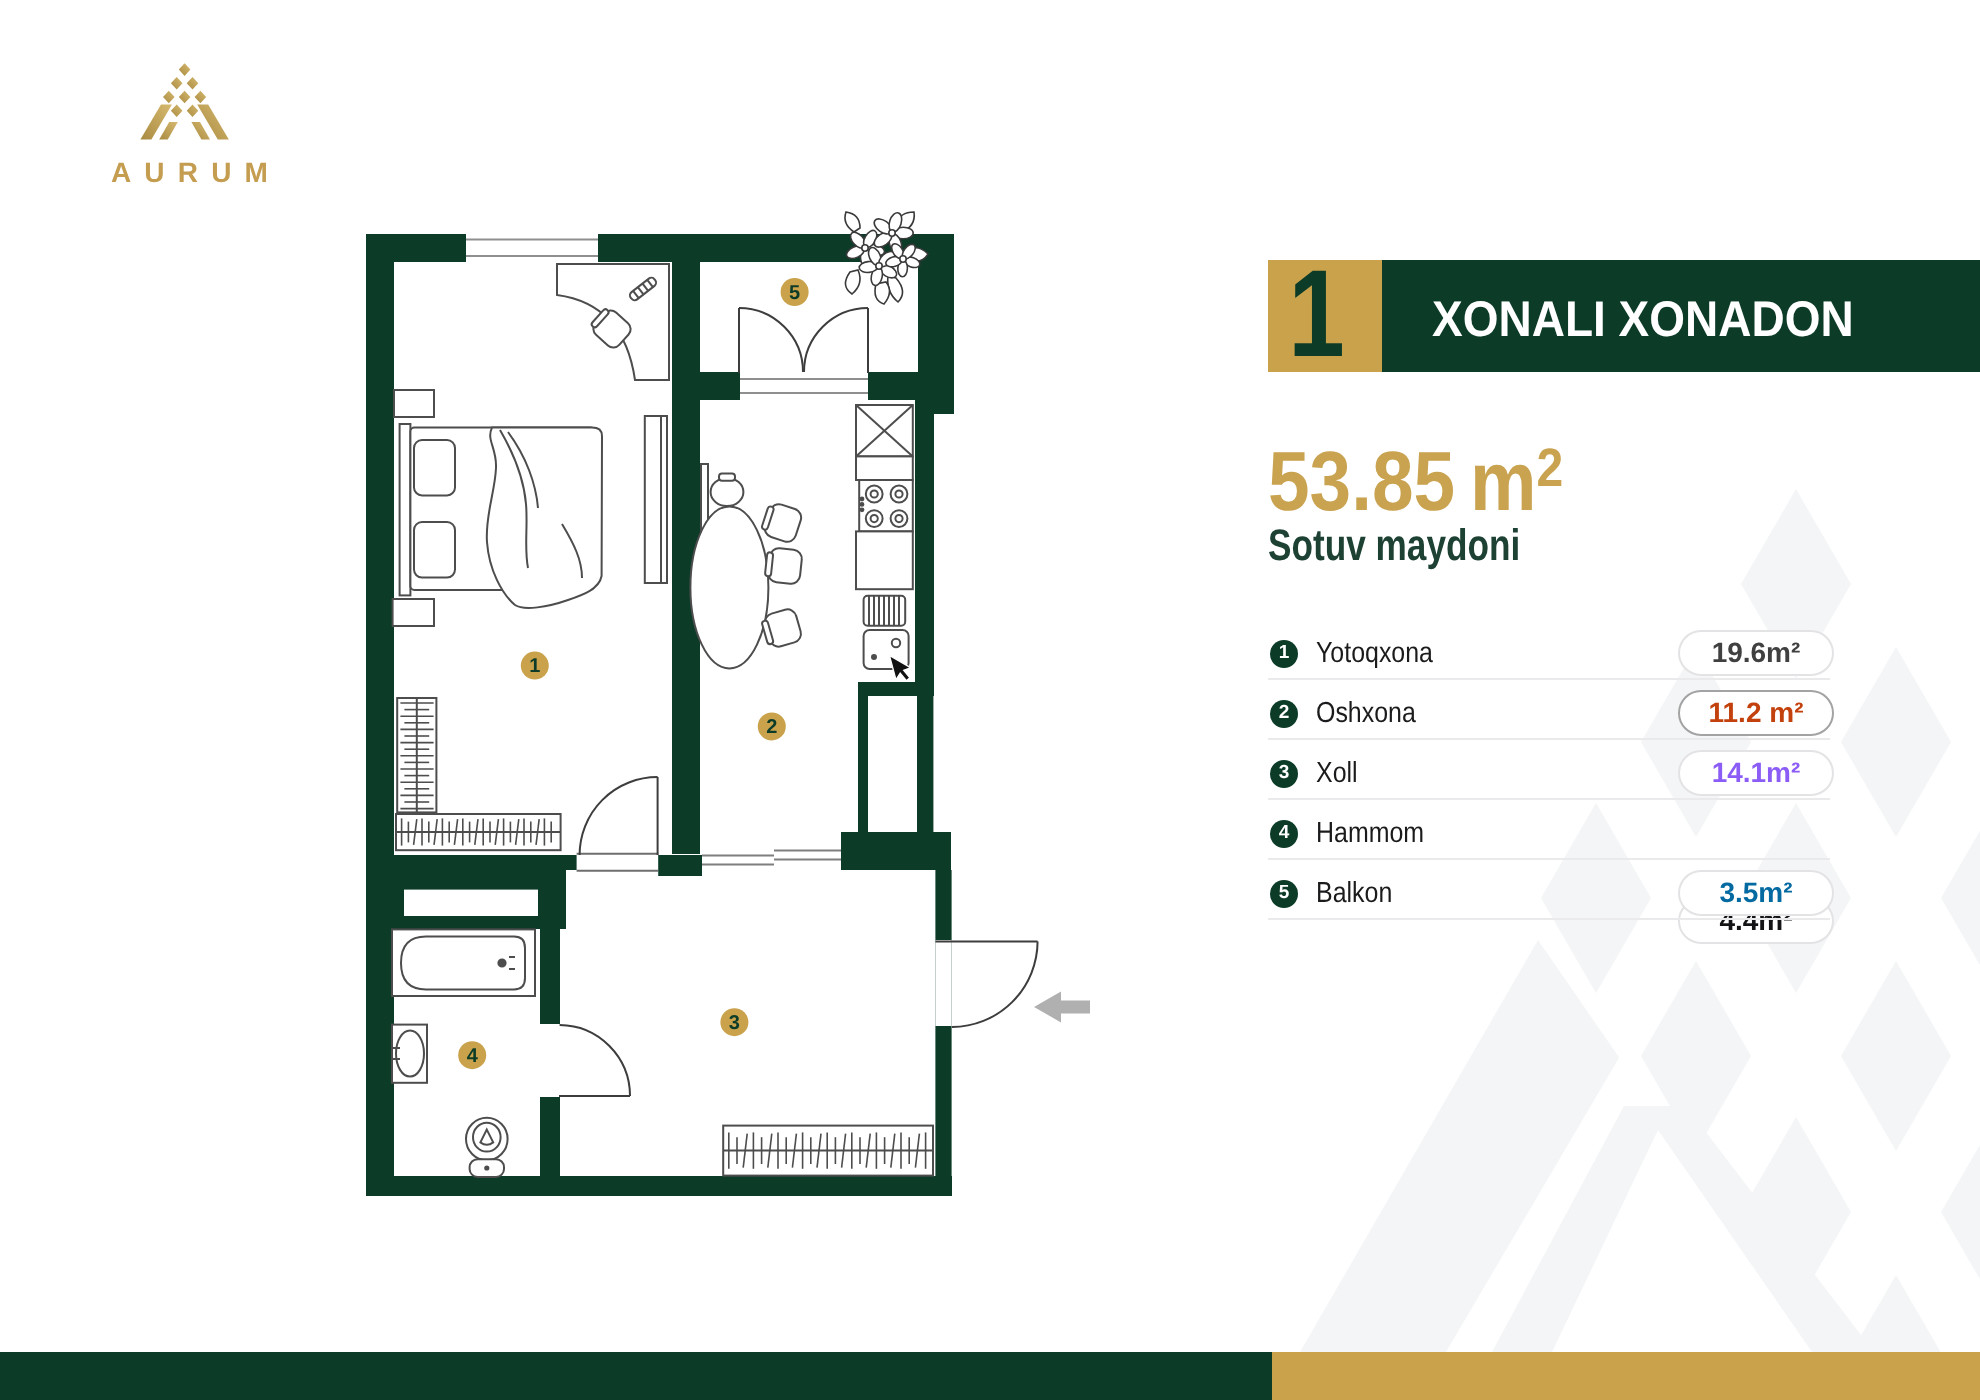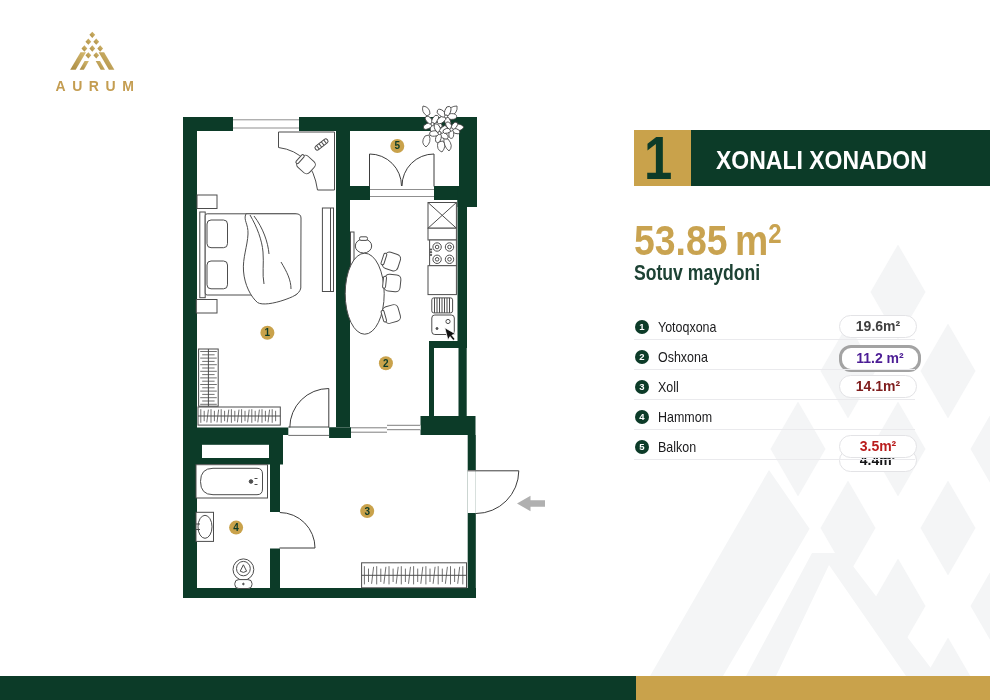--- a/index.html
+++ b/index.html
@@ -412,33 +412,33 @@
 
 <div class="abs" style="left:634px;top:259.5px;color:#1d4234;font-weight:bold;font-size:22px;transform:scaleX(0.80);transform-origin:0 0;">Sotuv maydoni</div>
 
 <div class="abs" style="left:635px;top:319.5px;width:14px;height:14px;border-radius:50%;background:#0c3b28;color:#fff;font-size:9.5px;font-weight:bold;display:flex;align-items:center;justify-content:center;">1</div>
 <div class="abs" style="left:658px;top:319px;font-size:14.5px;color:#1b1b1d;transform:scaleX(0.86);transform-origin:0 0;">Yotoqxona</div>
 <div class="abs" style="left:839px;top:314.5px;width:76px;height:21.5px;border:1px solid #e3e3e6;border-radius:12px;background:#fff;display:flex;align-items:center;justify-content:center;font-size:14px;font-weight:bold;color:#404040;">19.6m²</div>
 <div class="abs" style="left:634px;top:339px;width:281px;height:1px;background:#eaeaed;"></div>
 
 <div class="abs" style="left:635px;top:349.5px;width:14px;height:14px;border-radius:50%;background:#0c3b28;color:#fff;font-size:9.5px;font-weight:bold;display:flex;align-items:center;justify-content:center;">2</div>
 <div class="abs" style="left:658px;top:349px;font-size:14.5px;color:#1b1b1d;transform:scaleX(0.86);transform-origin:0 0;">Oshxona</div>
-<div class="abs" style="left:839px;top:344.5px;width:76px;height:21.5px;border:3px solid #a3a3a3;border-radius:12px;background:#fff;display:flex;align-items:center;justify-content:center;font-size:14px;font-weight:bold;color:#4c1d95;">11.2 m²</div>
+<div class="abs" style="left:839px;top:344.5px;width:76px;height:21.5px;border:1px solid #a3a3a3;border-radius:12px;background:#fff;display:flex;align-items:center;justify-content:center;font-size:14px;font-weight:bold;color:#c2410c;">11.2 m²</div>
 <div class="abs" style="left:634px;top:369px;width:281px;height:1px;background:#eaeaed;"></div>
 
 <div class="abs" style="left:635px;top:379.5px;width:14px;height:14px;border-radius:50%;background:#0c3b28;color:#fff;font-size:9.5px;font-weight:bold;display:flex;align-items:center;justify-content:center;">3</div>
 <div class="abs" style="left:658px;top:379px;font-size:14.5px;color:#1b1b1d;transform:scaleX(0.86);transform-origin:0 0;">Xoll</div>
-<div class="abs" style="left:839px;top:374.5px;width:76px;height:21.5px;border:1px solid #e3e3e6;border-radius:12px;background:#fff;display:flex;align-items:center;justify-content:center;font-size:14px;font-weight:bold;color:#7f1d1d;">14.1m²</div>
+<div class="abs" style="left:839px;top:374.5px;width:76px;height:21.5px;border:1px solid #e3e3e6;border-radius:12px;background:#fff;display:flex;align-items:center;justify-content:center;font-size:14px;font-weight:bold;color:#8b5cf6;">14.1m²</div>
 <div class="abs" style="left:634px;top:399px;width:281px;height:1px;background:#eaeaed;"></div>
 
 <div class="abs" style="left:635px;top:409.5px;width:14px;height:14px;border-radius:50%;background:#0c3b28;color:#fff;font-size:9.5px;font-weight:bold;display:flex;align-items:center;justify-content:center;">4</div>
 <div class="abs" style="left:658px;top:409px;font-size:14.5px;color:#1b1b1d;transform:scaleX(0.86);transform-origin:0 0;">Hammom</div>
 <div class="abs" style="left:839px;top:404.5px;width:76px;height:21.5px;border:1px solid #e3e3e6;border-radius:12px;background:#fff;display:flex;align-items:center;justify-content:center;font-size:14px;font-weight:bold;color:#141416;margin-top:44px;">4.4m²</div>
 <div class="abs" style="left:634px;top:429px;width:281px;height:1px;background:#eaeaed;"></div>
 
 <div class="abs" style="left:635px;top:439.5px;width:14px;height:14px;border-radius:50%;background:#0c3b28;color:#fff;font-size:9.5px;font-weight:bold;display:flex;align-items:center;justify-content:center;">5</div>
 <div class="abs" style="left:658px;top:439px;font-size:14.5px;color:#1b1b1d;transform:scaleX(0.86);transform-origin:0 0;">Balkon</div>
-<div class="abs" style="left:839px;top:434.5px;width:76px;height:21.5px;border:1px solid #e3e3e6;border-radius:12px;background:#fff;display:flex;align-items:center;justify-content:center;font-size:14px;font-weight:bold;color:#b91c1c;">3.5m²</div>
+<div class="abs" style="left:839px;top:434.5px;width:76px;height:21.5px;border:1px solid #e3e3e6;border-radius:12px;background:#fff;display:flex;align-items:center;justify-content:center;font-size:14px;font-weight:bold;color:#0369a1;">3.5m²</div>
 <div class="abs" style="left:634px;top:459px;width:281px;height:1px;background:#eaeaed;"></div>
 
 <div class="abs" style="left:0;top:676px;width:636px;height:24px;background:#0c3b28;"></div>
 
 <div class="abs" style="left:636px;top:676px;width:354px;height:24px;background:#c9a24b;"></div>
 
 </body></html>

